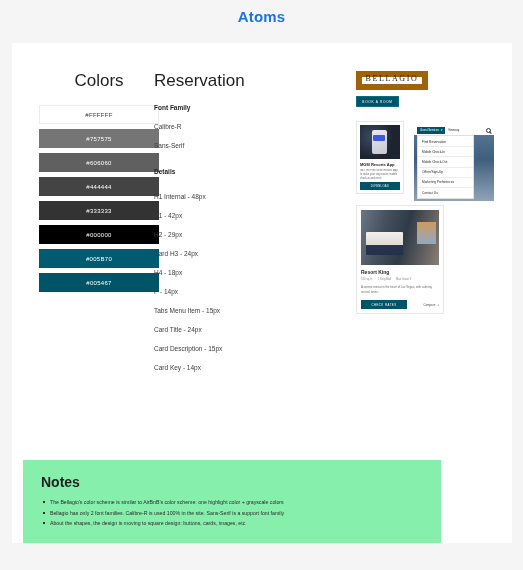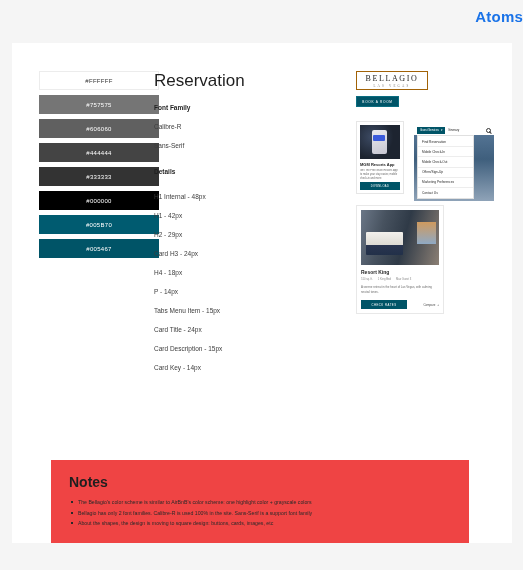--- a/index.html
+++ b/index.html
@@ -6,21 +6,21 @@
   html, body {
     width: 523px; height: 570px;
     background: #f5f5f5;
     font-family: "Liberation Sans", sans-serif;
     overflow: hidden;
   }
   .page { position: relative; width: 523px; height: 570px; }
 
   .page-title {
     position: absolute; top: 8px; left: 0; width: 523px;
-    text-align: right;
+    text-align: center;
     color: #1a73e8;
     font-size: 15px; font-weight: 700;
     letter-spacing: .2px;
   }
 
   .card {
     position: absolute; left: 12px; top: 43px;
     width: 500px; height: 500px;
     background: #ffffff;
   }
@@ -48,21 +48,21 @@
   .swatch.dark  { color: #ffffff; }
 
   
   .type-row { font-size: 6.5px; color: #3c3c3c; margin-bottom: 12.5px; line-height: 1; }
   .type-row.bold { font-weight: 700; color: #1f1f1f; }
   .type-row.gap { margin-bottom: 19px; }
 
   
   .logo-box {
     width: 72px; height: 19px; background: #fff;
-    border: 1px solid #a16207;
+    border: 6px solid #a16207;
     display: flex; flex-direction: column;
     align-items: center; justify-content: center;
     margin-bottom: 6px;
   }
   .logo-main {
     font-family: "Liberation Serif", serif;
     font-size: 8px; letter-spacing: 1.6px; color: #1d1d1d;
   }
   .logo-sub {
     font-family: "Liberation Serif", serif;
@@ -173,23 +173,22 @@
     width: 46px; height: 9px; background: #005467; color: #fff;
     font-size: 2.8px; letter-spacing: .5px;
     display: flex; align-items: center; justify-content: center;
   }
   .room-compare { font-size: 2.9px; color: #4a4a4a; display: flex; align-items: center; gap: 2px; }
 
   
   .notes {
     position: absolute; left: 11px; top: 417px;
     width: 418px; height: 83px;
-    background: #ef4444;
+    background: #86efac;
     padding: 14px 18px;
-    margin-left: 28px;
   }
   .notes-title { font-size: 14px; font-weight: 700; color: #1f1f1f; margin-bottom: 9px; }
   .notes-list { list-style: none; }
   .notes-list li {
     font-size: 5.2px; color: #2a2a2a; line-height: 1.25;
     margin-bottom: 4px; padding-left: 9px; position: relative;
   }
   .notes-list li::before {
     content: ""; position: absolute; left: 2px; top: 2px;
     width: 2px; height: 2px; background: #2a2a2a;
@@ -200,20 +199,21 @@
 
 <div class="page">
 
   <div class="page-title">Atoms</div>
 
   <div class="card">
 
     <div class="columns">
 
       <div class="col col-colors">
+        <div class="col-heading">Colors</div>
         <div id="swatch-list">
             <div class="swatch light" style="background: rgb(255, 255, 255);">
               <span>#FFFFFF</span>
             </div>
             <div class="swatch dark" style="background: rgb(117, 117, 117);">
               <span>#757575</span>
             </div>
             <div class="swatch dark" style="background: rgb(96, 96, 96);">
               <span>#606060</span>
             </div>

